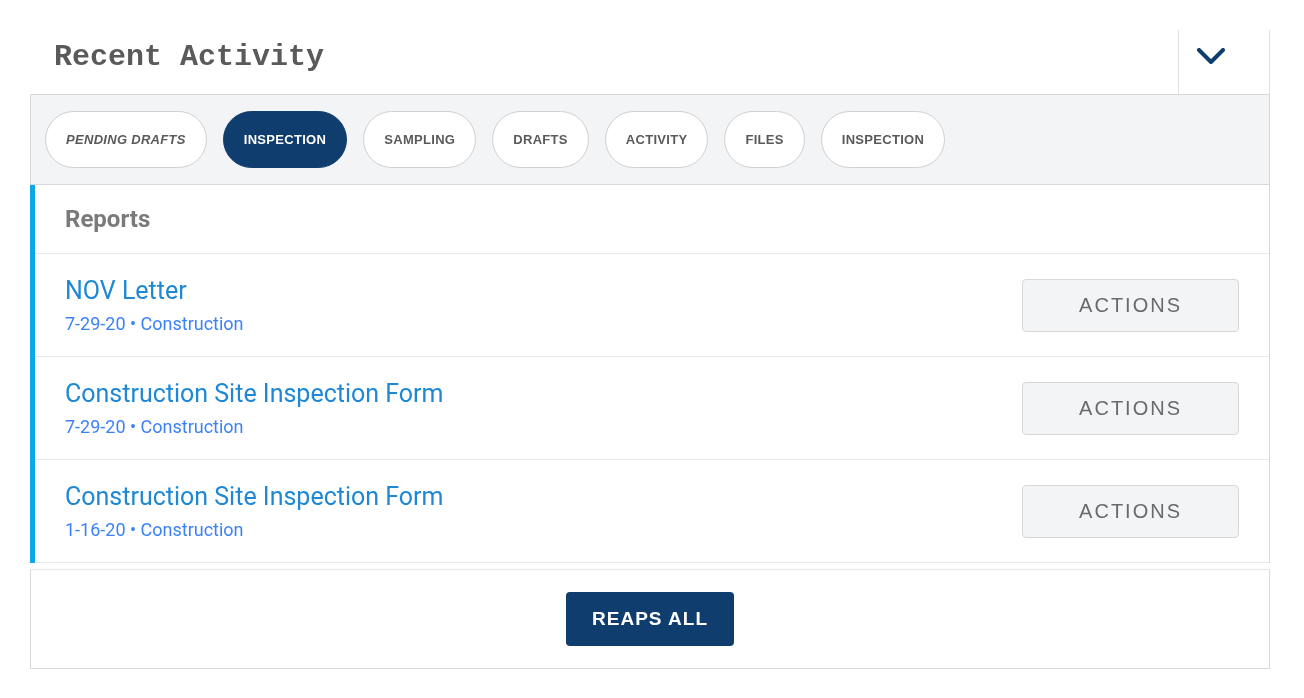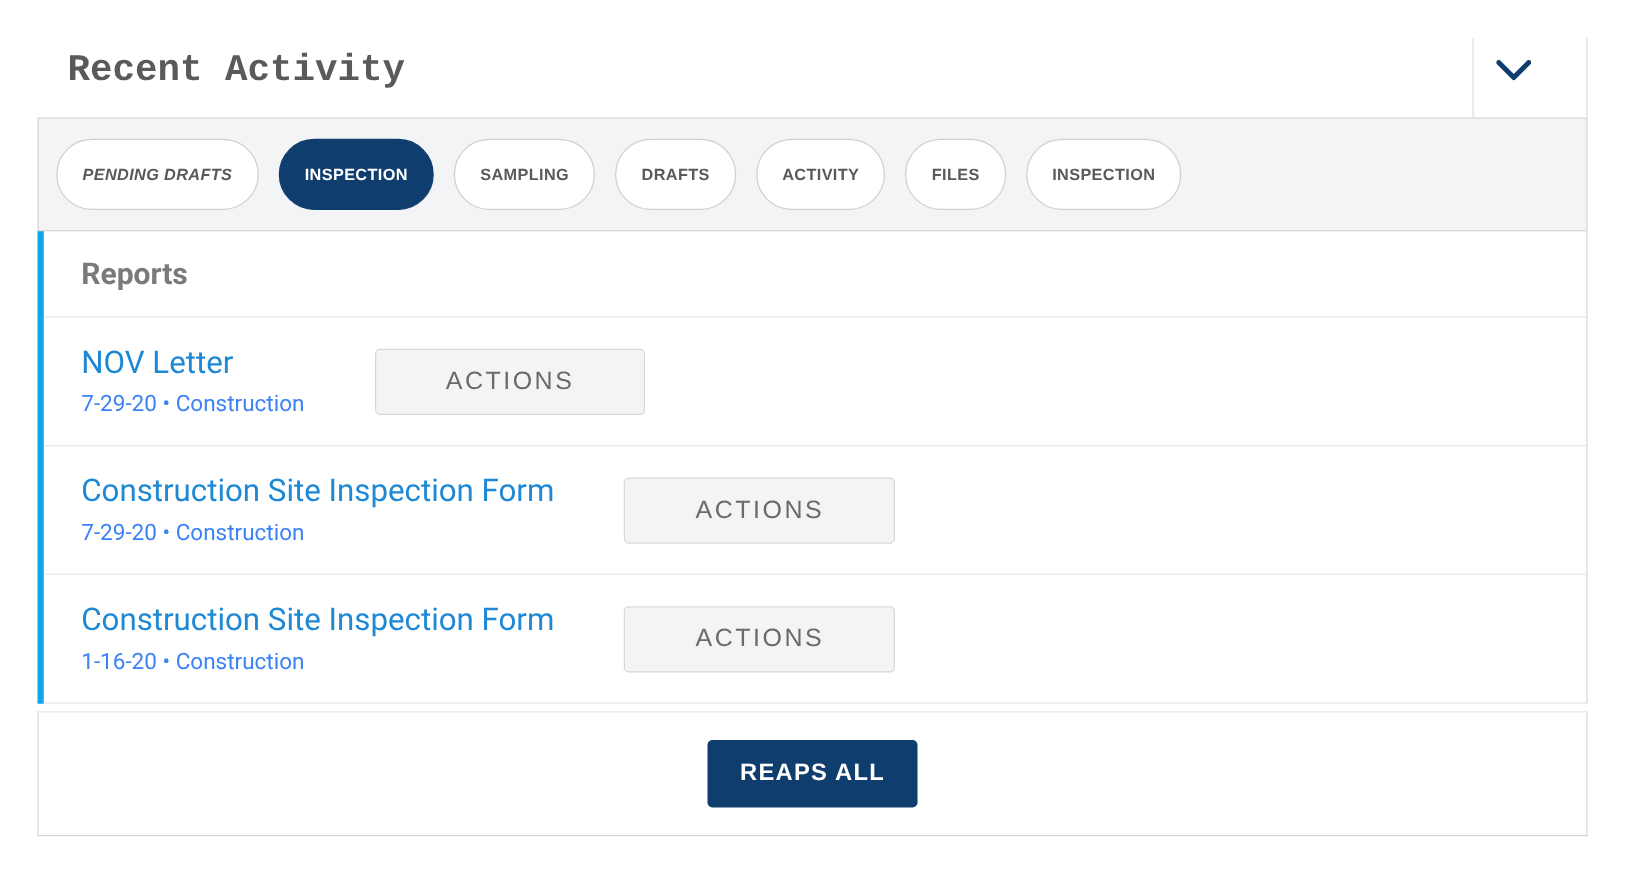--- a/index.html
+++ b/index.html
@@ -85,21 +85,21 @@
     }
     .section-heading {
       padding: 20px 30px;
       font-size: 24px;
       font-weight: 700;
       color: #7a7a7a;
       border-bottom: 1px solid #e8e8e8;
     }
     .report-row {
       display: flex;
-      justify-content: flex-start;
+      justify-content: space-between;
       align-items: center;
       padding: 22px 30px;
       border-bottom: 1px solid #e8e8e8;
       gap: 46px;
     }
     .report-info {
       display: flex;
       flex-direction: column;
       gap: 8px;
     }

